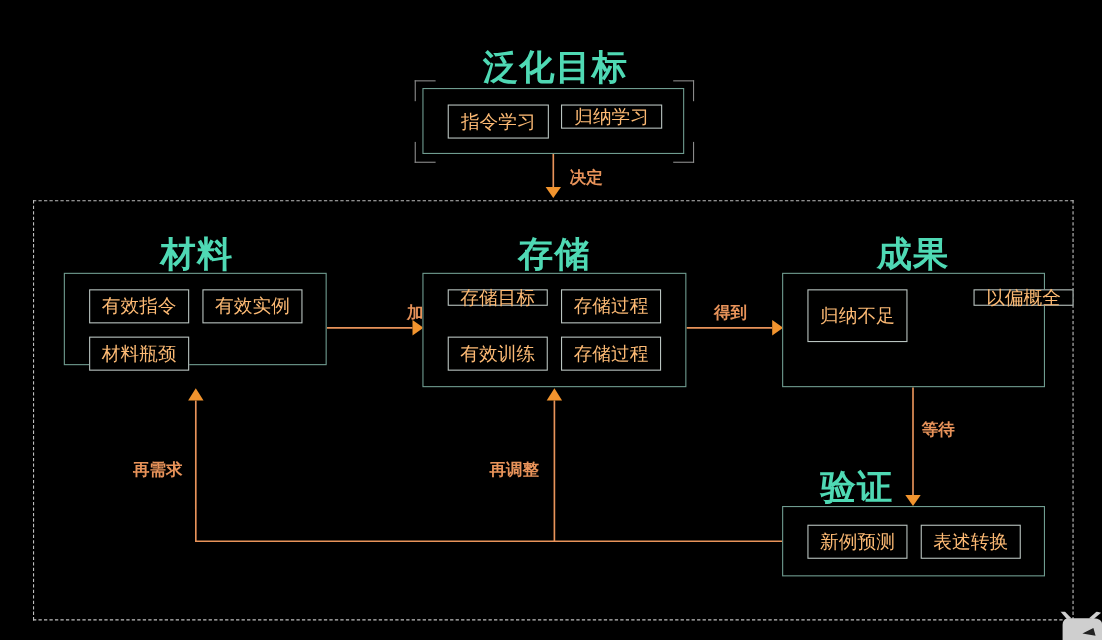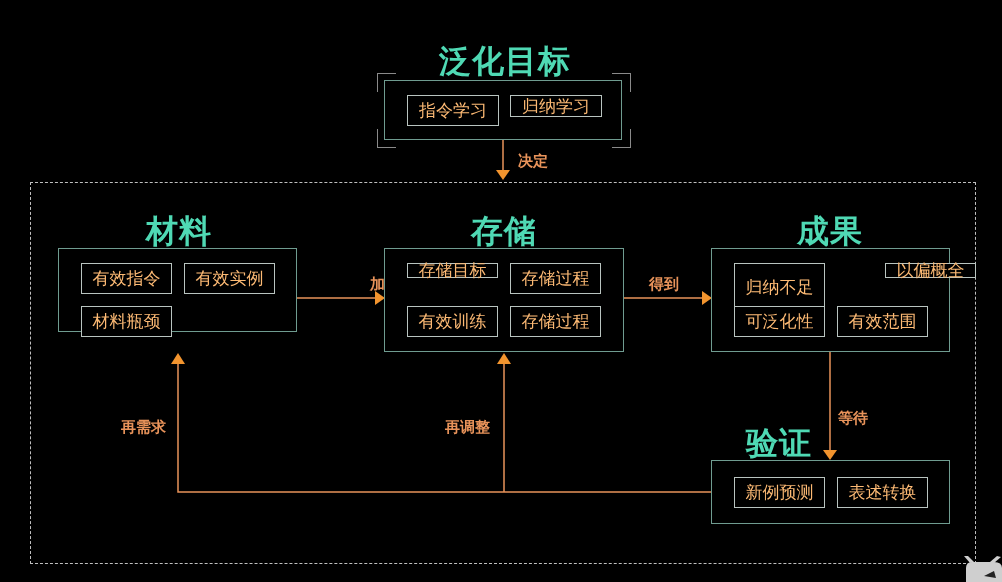--- a/index.html
+++ b/index.html
@@ -83,24 +83,22 @@
   <div class="chip" style="left:125px; top:14px; width:91px; height:31px;">存储过程</div>
   <div class="chip" style="left:22px; top:57px; width:91px; height:31px;">有效训练</div>
   <div class="chip" style="left:125px; top:57px; width:91px; height:31px;">存储过程</div>
 </div>
 <div class="label" style="left:649px; top:275px;">得到</div>
 
 <div class="title" style="left:755px; top:210px; width:150px;">成果</div>
 <div class="panel" style="left:711px; top:248px; width:239px; height:104px;">
   <div class="chip" style="left:22px; top:14px; width:91px; height:48px;">归纳不足</div>
   <div class="chip" style="left:125px; top:14px; width:91px; height:15px;margin-left:48px;">以偏概全</div>
-  <div class="chip" style="left:22px; top:57px; width:91px; height:31px;">可泛化性</div>
-  <div class="chip" style="left:125px; top:57px; width:91px; height:31px;">有效范围</div>
 </div>
-<div class="label" style="left:838px; top:381px;margin-top:28px;">等待</div>
+<div class="label" style="left:838px; top:381px;">等待</div>
 
 <div class="title" style="left:704px; top:422px; width:150px;">验证</div>
 <div class="panel" style="left:711px; top:460px; width:239px; height:64px;">
   <div class="chip" style="left:22px; top:16px; width:91px; height:31px;">新例预测</div>
   <div class="chip" style="left:125px; top:16px; width:91px; height:31px;">表述转换</div>
 </div>
 
 <div class="label" style="left:121px; top:418px;">再需求</div>
 <div class="label" style="left:445px; top:418px;">再调整</div>
 

